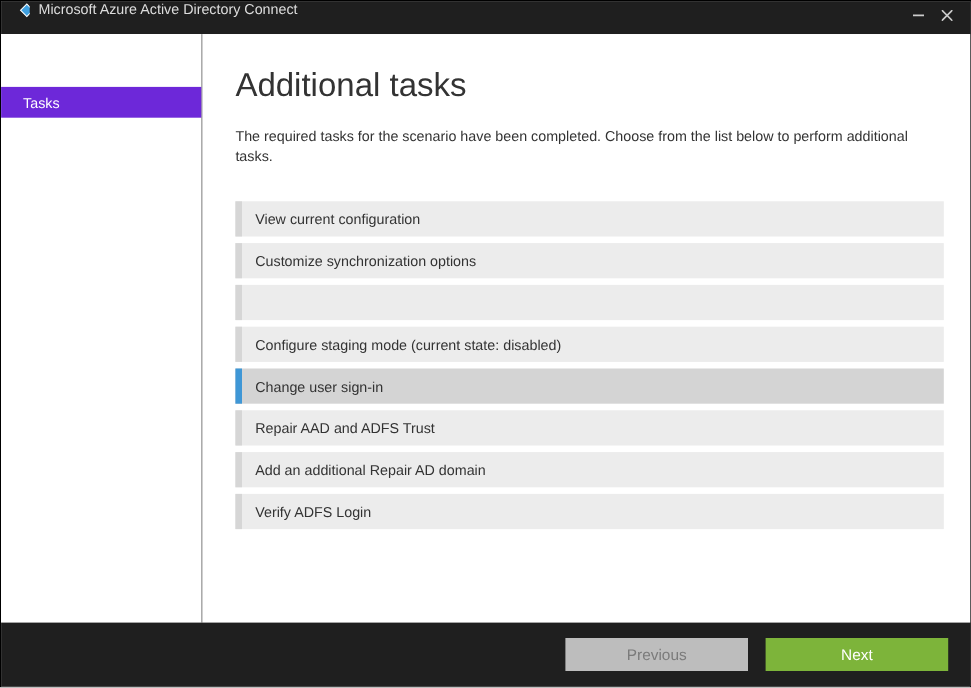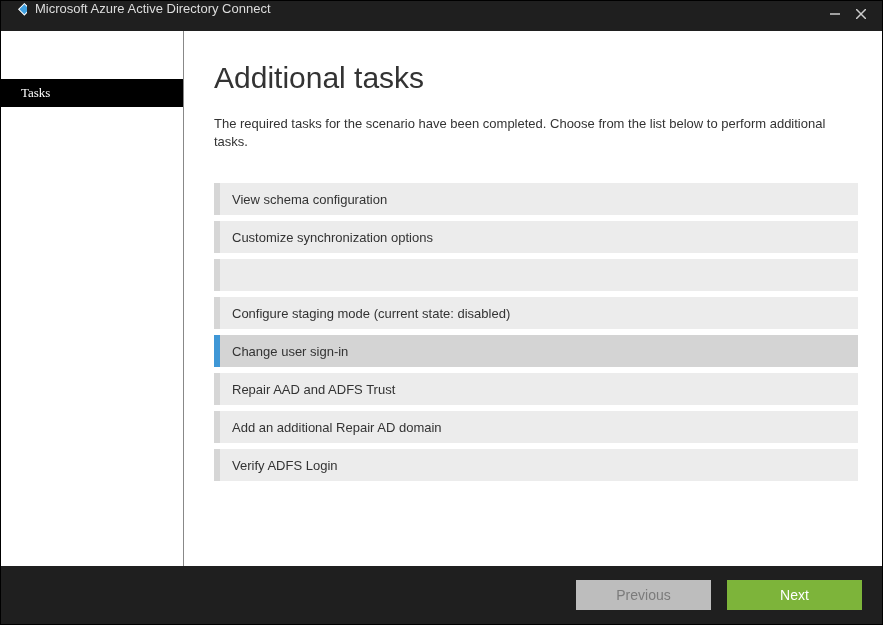--- a/index.html
+++ b/index.html
@@ -5,32 +5,32 @@
     * { box-sizing: border-box; margin: 0; padding: 0; }
     html, body { width: 883px; height: 625px; font-family: "Segoe UI", Arial, sans-serif; background: #fff; overflow: hidden; }
     .window { width: 883px; height: 625px; border: 1px solid #000; display: flex; flex-direction: column; background: #fff; }
     .titlebar { height: 30px; background: #1f1f1f; color: #fff; display: flex; align-items: flex-start; padding: 0 8px; font-size: 13px; }
     .tb-icon { width: 18px; height: 18px; margin-right: 8px; display: flex; align-items: center; justify-content: center; }
     .tb-title { flex: 1; font-size: 13px; font-weight: 400; color: #ddd; }
     .tb-btn { width: 26px; height: 26px; display: flex; align-items: center; justify-content: center; color: #ccc; cursor: pointer; font-size: 14px; }
     .body { flex: 1; display: flex; background: #fff; min-height: 0;}
     .sidebar { width: 183px; background: #fff; border-right: 1px solid #888; display: flex; flex-direction: column; padding-top: 48px; }
     .sidebar-item { height: 28px; display: flex; align-items: center; padding-left: 20px; font-size: 13px; color: #333; cursor: pointer; }
-    .sidebar-item.active { background: #000000; color: #fff; font-family: Liberation Serif, serif; }
+    .sidebar-item.active { background: #6d28d9; color: #fff; }
     .main { flex: 1; padding: 30px 24px 10px 30px; overflow: auto; }
     .page-title { font-size: 30px; font-weight: 300; color: #333; margin-bottom: 20px; }
     .desc { font-size: 13px; color: #333; margin-bottom: 32px; line-height: 1.4; max-width: 620px;}
     .task-list { display: flex; flex-direction: column; gap: 6px; }
     .task-item { height: 32px; display: flex; align-items: center; background: #ececec; cursor: pointer; }
     .task-item .bar { width: 6px; height: 100%; background: #d6d6d6; margin-right: 12px; }
     .task-item.selected { background: #d4d4d4; }
     .task-item.selected .bar { background: #3f97d6; }
     .task-item .label { font-size: 13px; color: #333; }
     .footer { height: 58px; background: #1f1f1f; display: flex; align-items: center; justify-content: flex-end; padding-right: 20px; gap: 16px; }
-    .btn { width: 135px; height: 30px; display: flex; align-items: center; justify-content: center; font-size: 14px; cursor: pointer; border: none;}
+    .btn { width: 166px; height: 30px; display: flex; align-items: center; justify-content: center; font-size: 14px; cursor: pointer; border: none;}
     .btn.prev { background: #bdbdbd; color: #7b7b7b; cursor: default;}
     .btn.next { background: #7db43a; color: #fff; }
   </style>
 </head>
 <body>
 
 <div class="window">
   <div class="titlebar">
     <span class="tb-icon">
       <svg width="18" height="18" viewBox="0 0 18 18">
@@ -56,21 +56,21 @@
         <div class="sidebar-item active">
           <span>Tasks</span>
         </div>
       </div>
     <div class="main">
       <h1 class="page-title">Additional tasks</h1>
       <p class="desc">The required tasks for the scenario have been completed. Choose from the list below to perform additional tasks.</p>
       <div class="task-list" id="task-list">
           <div class="task-item">
             <div class="bar"></div>
-            <span class="label">View schema configuration</span>
+            <span class="label">View current configuration</span>
           </div>
           <div class="task-item">
             <div class="bar"></div>
             <span class="label">Customize synchronization options</span>
           </div>
           <div class="task-item">
             <div class="bar"></div>
           </div>
           <div class="task-item">
             <div class="bar"></div>

